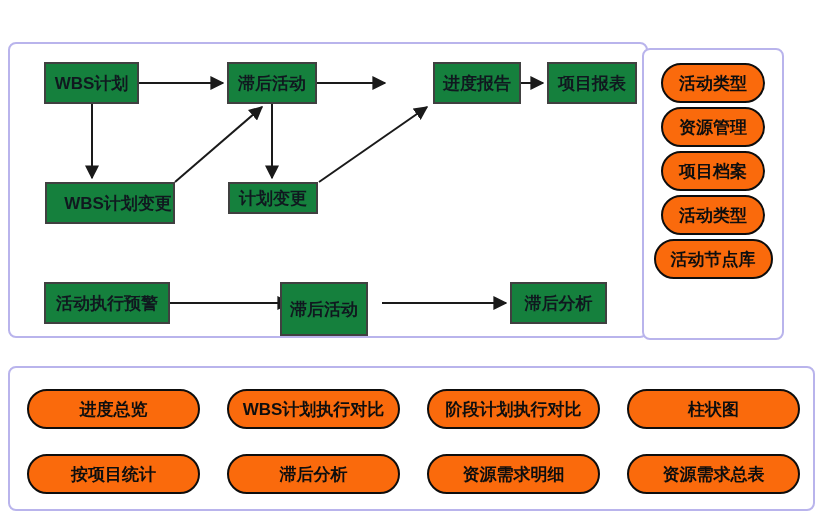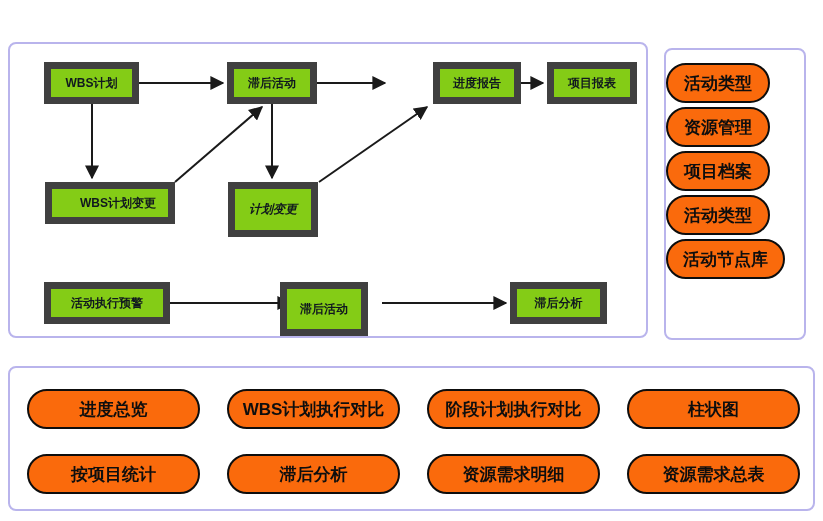--- a/index.html
+++ b/index.html
@@ -16,33 +16,33 @@
     overflow: hidden;
   }
   .panel {
     position: absolute;
     background: #ffffff;
     border: 2px solid #b9b4ec;
     border-radius: 8px;
     box-sizing: border-box;
   }
   #flow-panel   { left: 8px;   top: 42px;  width: 640px; height: 296px; }
-  #right-panel  { left: 664px; top: 48px;  width: 142px; height: 292px;
-                  display: flex; flex-direction: column; align-items: flex-start;
+  #right-panel  { left: 642px; top: 48px;  width: 142px; height: 292px;
+                  display: flex; flex-direction: column; align-items: center;
                   padding-top: 13px; gap: 4px; }
   #bottom-panel { left: 8px;   top: 366px; width: 807px; height: 145px;
                   padding: 21px 0 0 17px; }
   .flow-node {
     position: absolute;
     box-sizing: border-box;
-    background: #84cc16;
-    border: 7px solid #404040;
+    background: #15803d;
+    border: 2px solid #404040;
     color: #10181f;
     font-weight: bold;
-    font-size: 12px;
+    font-size: 17px;
     display: flex;
     align-items: center;
     justify-content: center;
     white-space: nowrap;
     cursor: default;
   }
   .pill {
     box-sizing: border-box;
     height: 40px;
     min-width: 104px;
@@ -94,21 +94,21 @@
       <line x1="309" y1="138" x2="417" y2="63" marker-end="url(#ah)"></line>
       <line x1="160" y1="259" x2="280" y2="259" marker-end="url(#ah)"></line>
       <line x1="372" y1="259" x2="496" y2="259" marker-end="url(#ah)"></line>
     </svg>
 
     <div class="flow-node" style="left:34px;  top:18px;  width:95px;  height:42px;">WBS计划</div>
     <div class="flow-node" style="left:217px; top:18px;  width:90px;  height:42px;">滞后活动</div>
     <div class="flow-node" style="left:379px; top:18px;  width:88px;  height:42px;margin-left:44px;">进度报告</div>
     <div class="flow-node" style="left:537px; top:18px;  width:90px;  height:42px;">项目报表</div>
     <div class="flow-node" style="left:35px;  top:138px; width:130px; height:42px;padding-left:16px;">WBS计划变更</div>
-    <div class="flow-node" style="left:218px; top:138px; width:90px;  height:55px;font-style:italic;">计划变更</div>
+    <div class="flow-node" style="left:218px; top:138px; width:90px;  height:32px;">计划变更</div>
     <div class="flow-node" style="left:34px;  top:238px; width:126px; height:42px;">活动执行预警</div>
     <div class="flow-node" style="left:270px; top:238px; width:88px;  height:54px;font-family:Liberation Serif, serif;">滞后活动</div>
     <div class="flow-node" style="left:500px; top:238px; width:97px;  height:42px;">滞后分析</div>
   </div>
 
   <div class="panel" id="right-panel">
     <div class="pill">活动类型</div>
     <div class="pill">资源管理</div>
     <div class="pill">项目档案</div>
     <div class="pill">活动类型</div>

